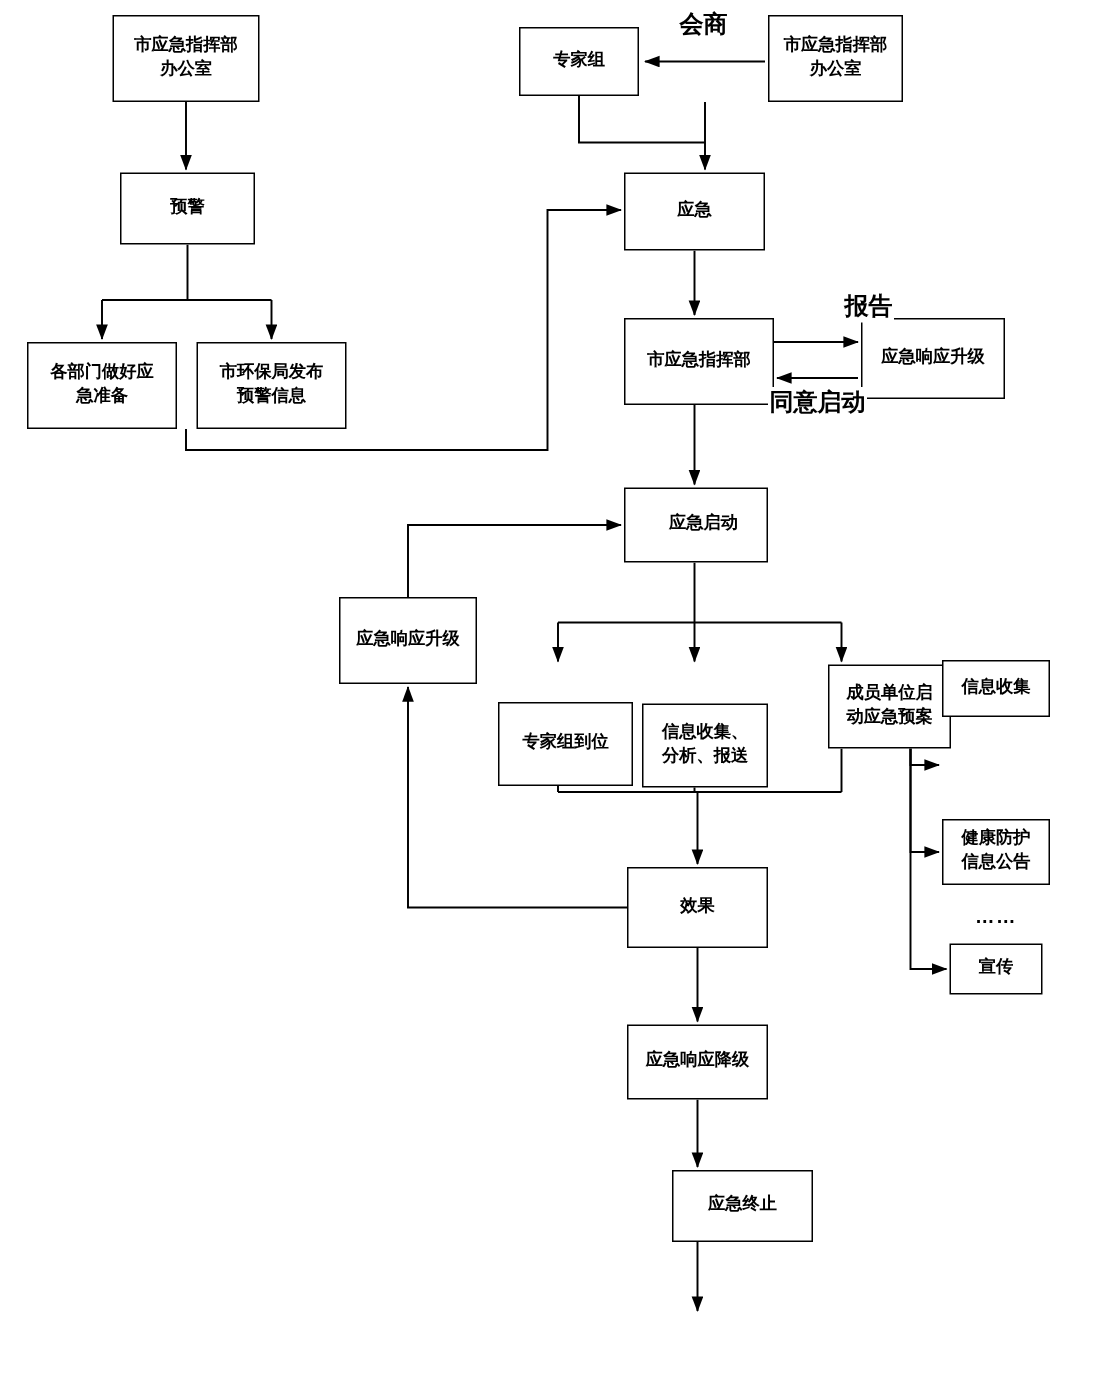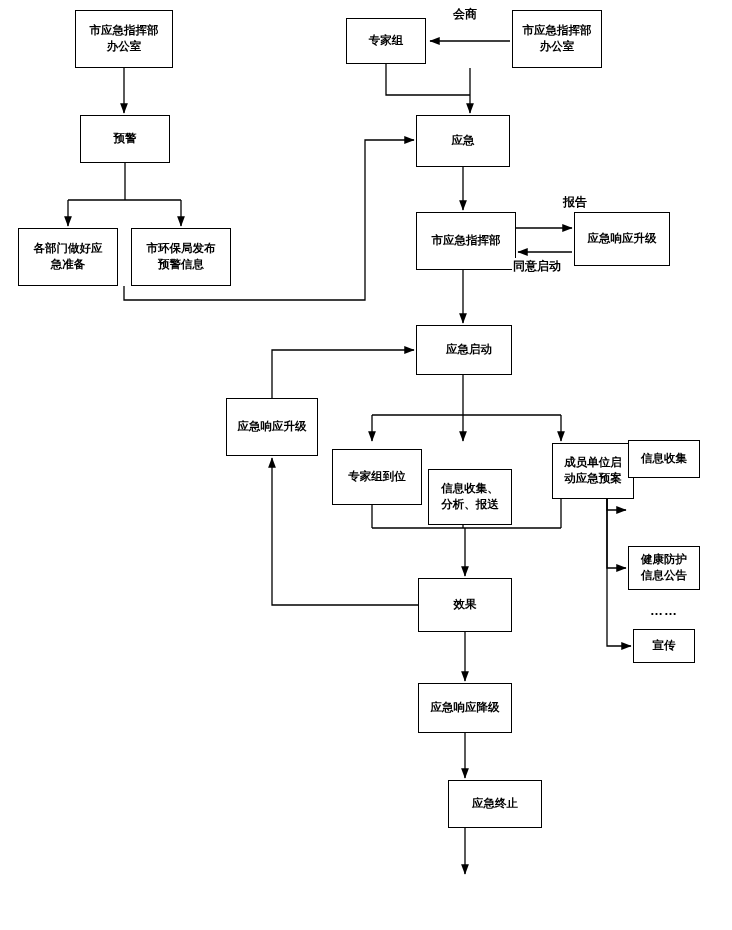--- a/index.html
+++ b/index.html
@@ -27,21 +27,21 @@
     font-size: 11.5px;
     font-weight: bold;
     line-height: 1.35;
     color: #000000;
     white-space: pre-line;
     padding: 1px 2px;
     z-index: 2;
   }
   .edge-label {
     position: absolute;
-    font-size: 12px;
+    font-size: 16px;
     font-weight: bold;
     color: #000000;
     background: #ffffff;
     padding: 0 1px;
     white-space: nowrap;
     z-index: 3;
   }
   .dots {
     position: absolute;
     font-size: 13px;
@@ -133,21 +133,21 @@
   <div class="node" style="left:80px; top:115px; width:90px; height:48px;">预警</div>
   <div class="node" style="left:416px; top:115px; width:94px; height:52px;">应急</div>
   <div class="node" style="left:18px; top:228px; width:100px; height:58px;">各部门做好应
 急准备</div>
   <div class="node" style="left:131px; top:228px; width:100px; height:58px;">市环保局发布
 预警信息</div>
   <div class="node" style="left:416px; top:212px; width:100px; height:58px;">市应急指挥部</div>
   <div class="node" style="left:574px; top:212px; width:96px; height:54px;">应急响应升级</div>
   <div class="node" style="left:416px; top:325px; width:96px; height:50px;padding-left:12px;">应急启动</div>
   <div class="node" style="left:226px; top:398px; width:92px; height:58px;">应急响应升级</div>
-  <div class="node" style="left:332px; top:449px; width:90px; height:56px;">专家组到位</div>
+  <div class="node" style="left:332px; top:468px; width:90px; height:56px;">专家组到位</div>
   <div class="node" style="left:428px; top:469px; width:84px; height:56px;font-family:Liberation Mono, monospace;">信息收集、
 分析、报送</div>
   <div class="node" style="left:520px; top:443px; width:82px; height:56px;margin-left:32px;">成员单位启
 动应急预案</div>
   <div class="node" style="left:628px; top:440px; width:72px; height:38px;">信息收集</div>
   <div class="node" style="left:628px; top:546px; width:72px; height:44px;">健康防护
 信息公告</div>
   <div class="node" style="left:633px; top:629px; width:62px; height:34px;">宣传</div>
   <div class="node" style="left:418px; top:578px; width:94px; height:54px;">效果</div>
   <div class="node" style="left:418px; top:683px; width:94px; height:50px;">应急响应降级</div>

